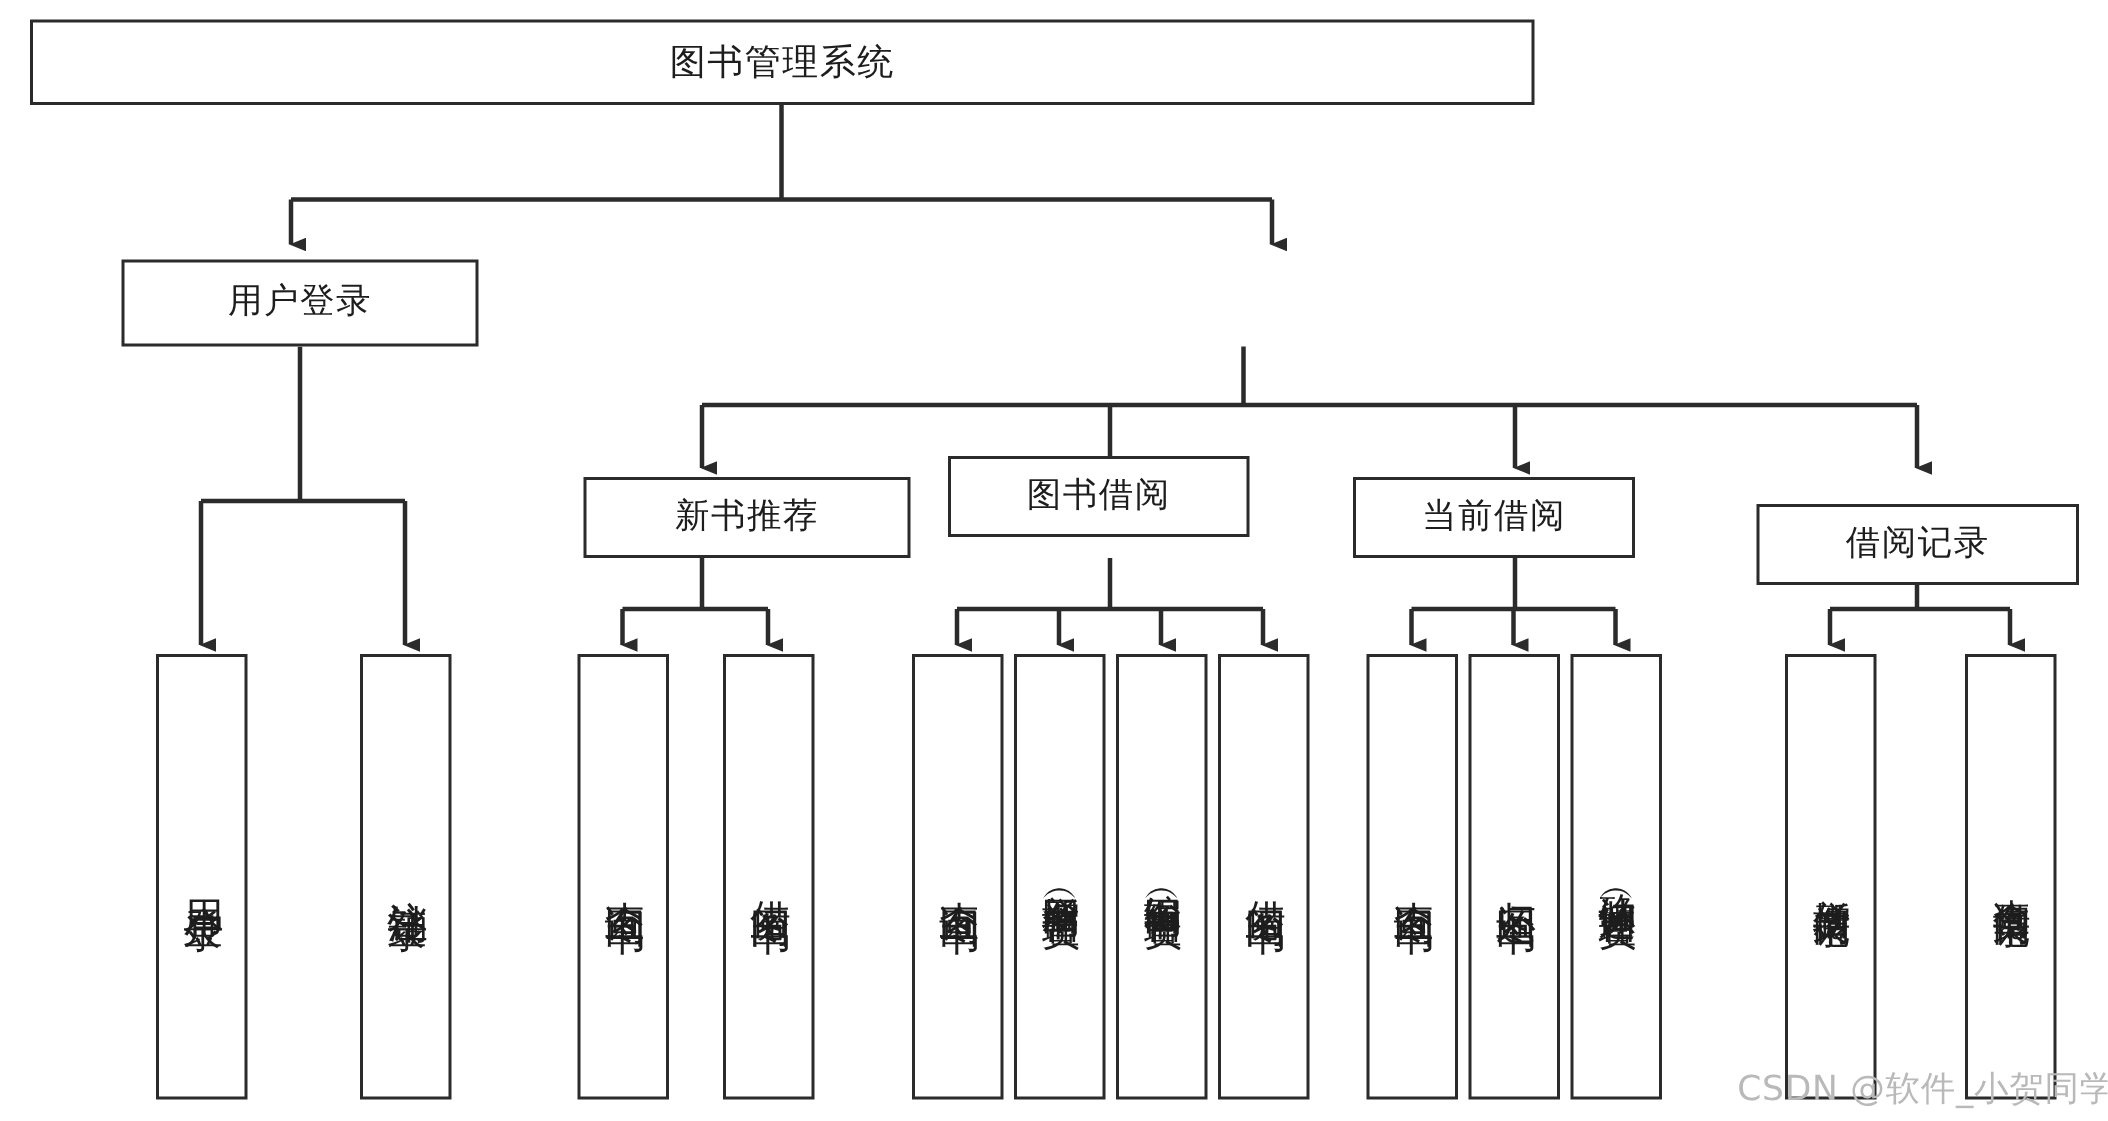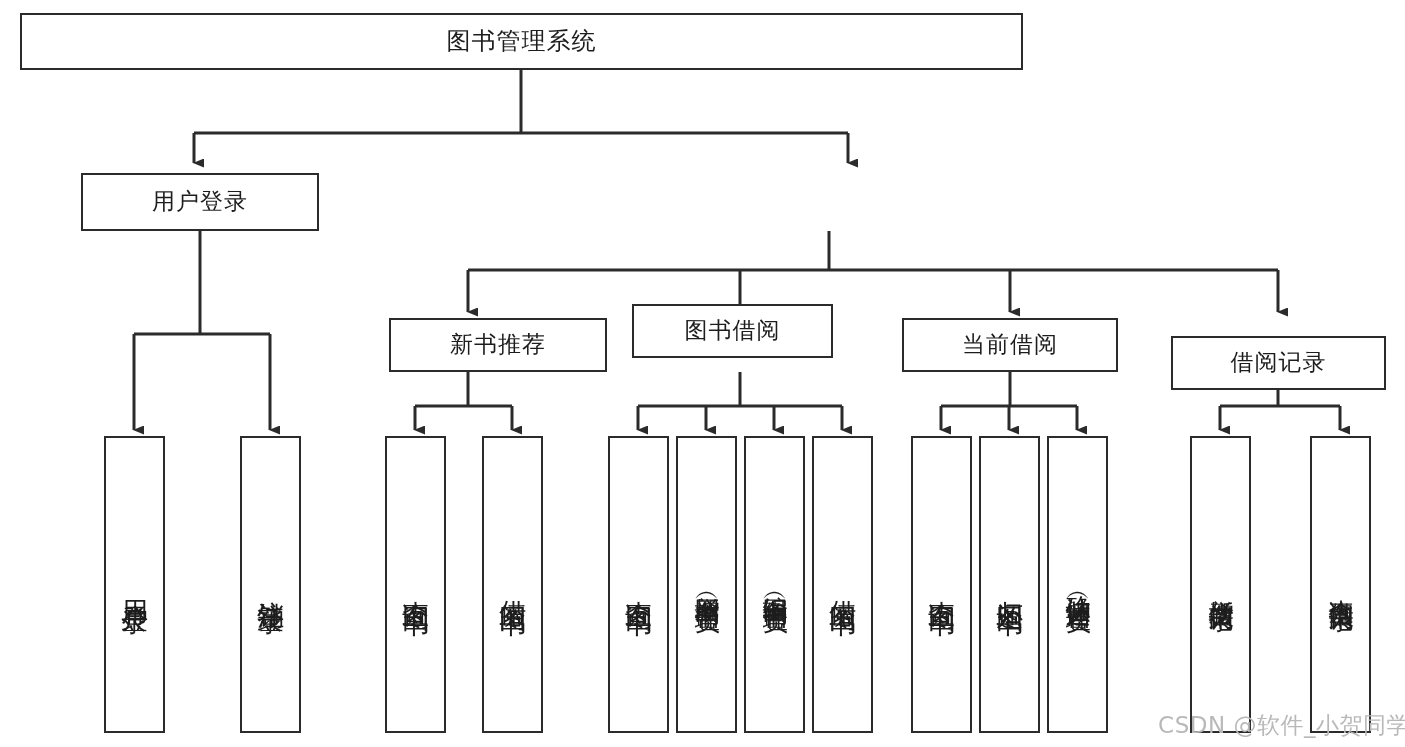--- a/index.html
+++ b/index.html
@@ -139,21 +139,21 @@
   <div class="node horiz" style="left:81px; top:173px; width:238px; height:58px;">
     <span class="node-label">用户登录</span>
   </div>
 
   <div class="node horiz" style="left:376px; top:318px; width:218px; height:54px;margin-left:13px;">
     <span class="node-label">新书推荐</span>
   </div>
   <div class="node horiz" style="left:632px; top:304px; width:201px; height:54px;">
     <span class="node-label">图书借阅</span>
   </div>
-  <div class="node horiz" style="left:902px; top:318px; width:216px; height:54px;">
+  <div class="node horiz" style="left:902px; top:318px; width:188px; height:54px;">
     <span class="node-label">当前借阅</span>
   </div>
   <div class="node horiz" style="left:1171px; top:336px; width:215px; height:54px;">
     <span class="node-label">借阅记录</span>
   </div>
 
   <div class="node vert" style="left:104px; top:436px; width:61px; height:297px;">
     <span class="node-label">用户登录</span>
   </div>
   <div class="node vert" style="left:240px; top:436px; width:61px; height:297px;">

